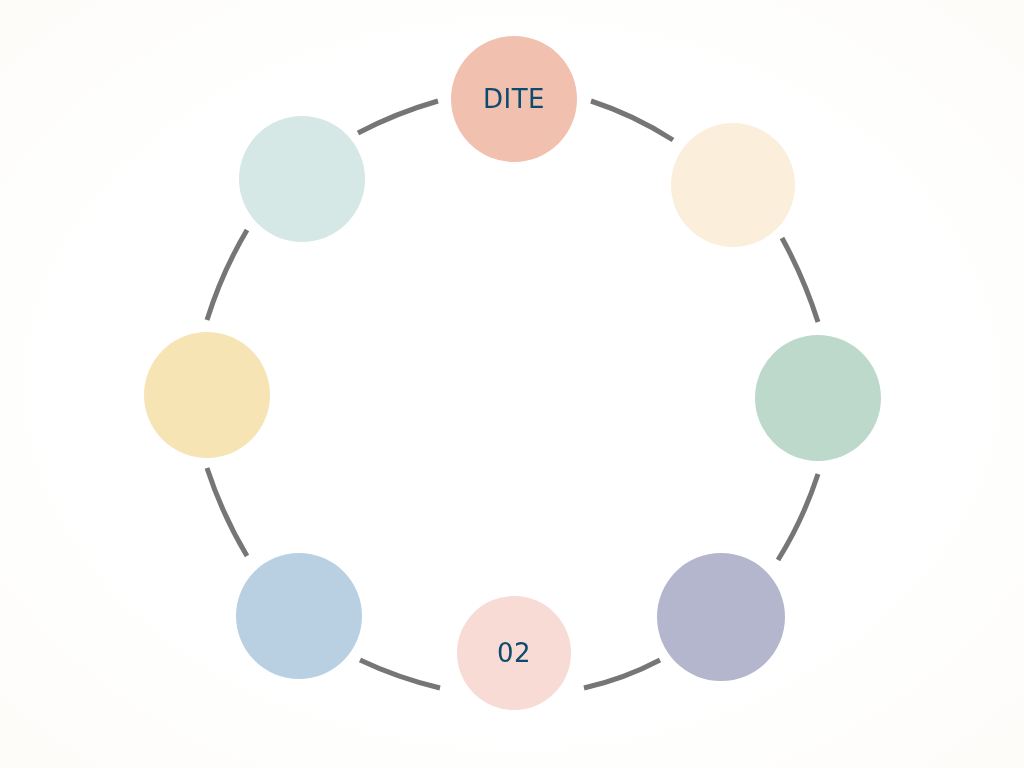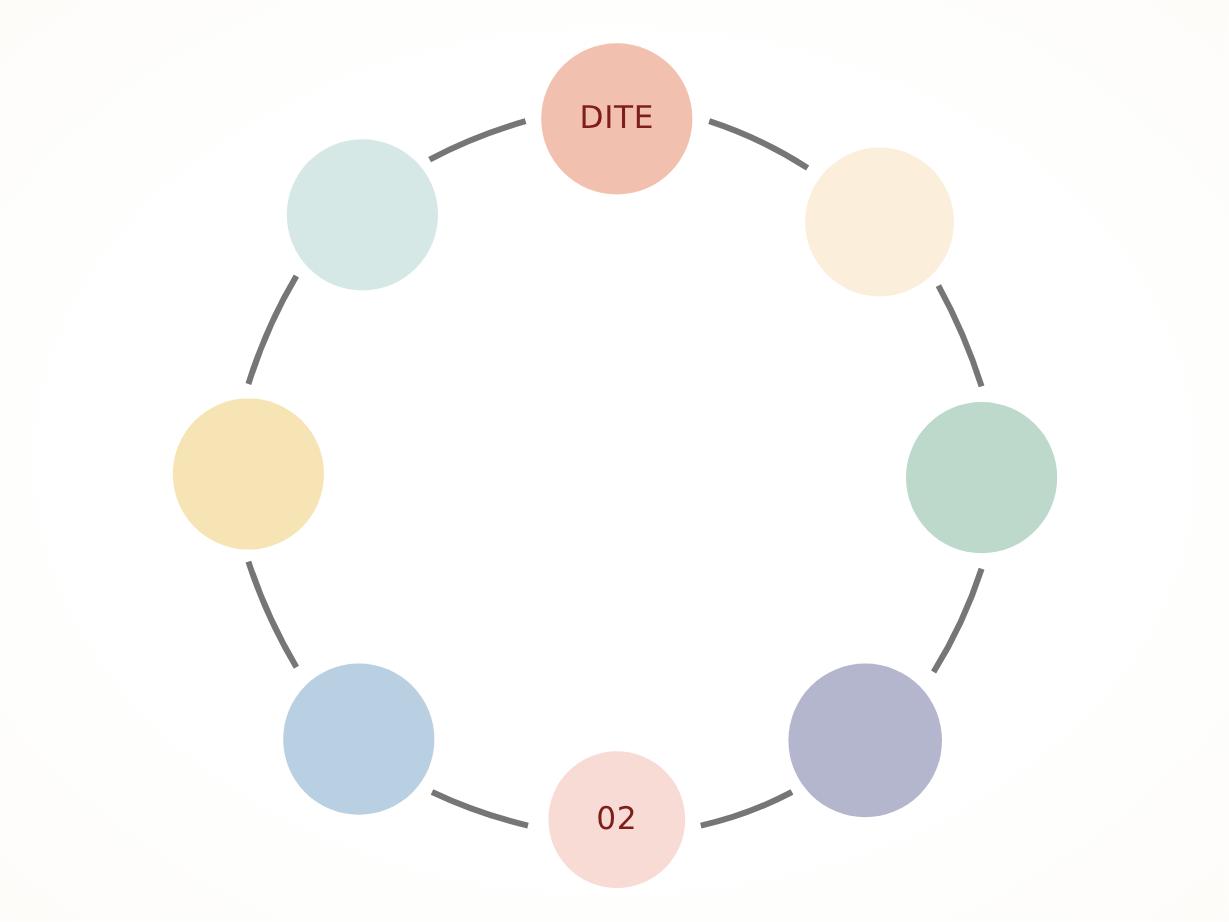--- a/index.html
+++ b/index.html
@@ -23,21 +23,21 @@
       top: 0;
       width: 1024px;
       height: 768px;
     }
     .node {
       position: absolute;
       border-radius: 50%;
       display: flex;
       align-items: center;
       justify-content: center;
-      color: #7f1d1d;
+      color: #0c4a6e;
       font-family: "DejaVu Sans", sans-serif;
       box-sizing: border-box;
     }
     .node .label {
       font-size: 26px;
       letter-spacing: 0.5px;
     }
   </style>
 </head>
 <body>
@@ -59,21 +59,21 @@
   </div>
   <div class="node" style="left: 671px; top: 123px; width: 124px; height: 124px; background: rgb(251, 238, 219);">
     <span class="label"></span>
   </div>
   <div class="node" style="left: 755px; top: 335px; width: 126px; height: 126px; background: rgb(188, 217, 203);">
     <span class="label"></span>
   </div>
   <div class="node" style="left: 657px; top: 553px; width: 128px; height: 128px; background: rgb(180, 182, 206);">
     <span class="label"></span>
   </div>
-  <div class="node" style="left: 457px; top: 626px; width: 114px; height: 114px; background: rgb(247, 219, 212);">
+  <div class="node" style="left: 457px; top: 596px; width: 114px; height: 114px; background: rgb(247, 219, 212);">
     <span class="label">02</span>
   </div>
   <div class="node" style="left: 236px; top: 553px; width: 126px; height: 126px; background: rgb(184, 208, 226);">
     <span class="label"></span>
   </div>
   <div class="node" style="left: 144px; top: 332px; width: 126px; height: 126px; background: rgb(247, 228, 181);">
     <span class="label"></span>
   </div>
   <div class="node" style="left: 239px; top: 116px; width: 126px; height: 126px; background: rgb(213, 232, 230);">
     <span class="label"></span>

